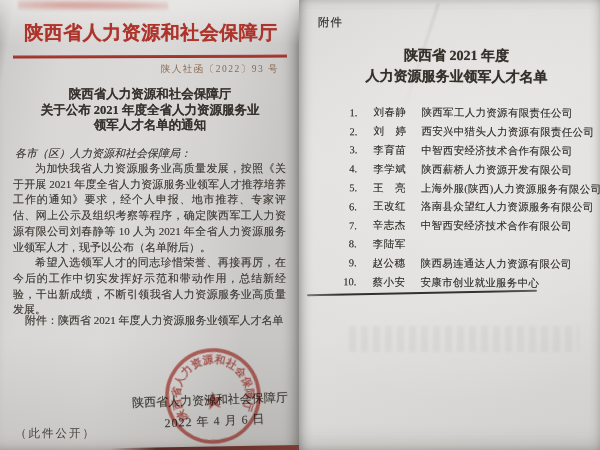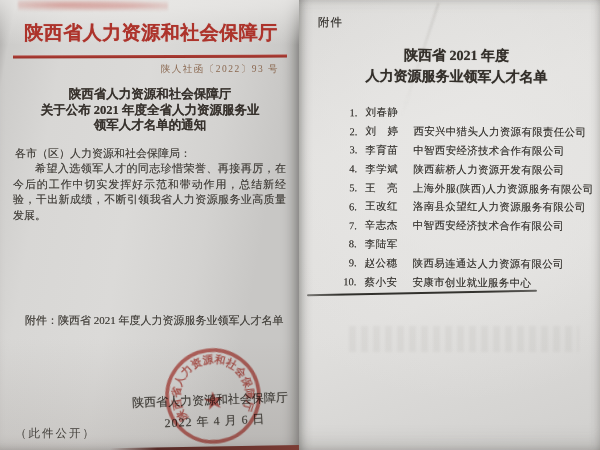--- a/index.html
+++ b/index.html
@@ -23,21 +23,21 @@
     position:absolute;top:20px;left:12px;width:278px;text-align:center;
     font-size:19px;font-weight:bold;color:#ad332b;letter-spacing:.5px;
     text-shadow:0 0 .7px rgba(173,51,43,.8);white-space:nowrap;
   }
   .red-rule{position:absolute;top:55px;left:13px;width:274px;height:3px;
     background:linear-gradient(180deg,#b2423a,#962e27);transform:rotate(-.2deg);}
   .doc-number{position:absolute;top:63px;right:20px;font-size:9.5px;color:#8a6850;letter-spacing:1.5px;white-space:nowrap;margin-left:16px;}
   .doc-title{position:absolute;top:87px;left:8px;width:284px;text-align:center;
     font-weight:bold;font-size:12.5px;line-height:15.5px;color:#37322d;
     text-shadow:0 0 .6px rgba(55,50,45,.7);}
-  .salutation{position:absolute;top:146px;left:15px;font-size:11px;color:#44413c;white-space:nowrap;text-shadow:0 0 .6px rgba(68,65,60,.6);}
+  .salutation{position:absolute;top:146px;left:15px;font-size:11px;color:#44413c;white-space:nowrap;text-shadow:0 0 .6px rgba(68,65,60,.6);font-style:italic;}
   .body-text{position:absolute;top:161px;left:13px;width:273px;
     font-size:11px;line-height:15.7px;color:#44413c;text-align:justify;
     text-shadow:0 0 .6px rgba(68,65,60,.6);}
   .body-text p{margin:0;text-indent:2em;}
   .attachment-note{position:absolute;top:313px;left:25px;font-size:11px;color:#44413c;white-space:nowrap;text-shadow:0 0 .6px rgba(68,65,60,.6);}
   .signer{position:absolute;top:392px;left:126px;width:168px;text-align:center;
     font-size:12px;color:#46433e;white-space:nowrap;transform:rotate(-2deg);text-shadow:0 0 .7px rgba(70,67,62,.6);}
   .sign-date{position:absolute;top:413px;left:150px;width:130px;text-align:center;
     font-size:12px;color:#46433e;white-space:nowrap;transform:rotate(-2.5deg);letter-spacing:1px;text-shadow:0 0 .7px rgba(70,67,62,.6);}
   .public-note{position:absolute;top:426px;left:15px;font-size:11.5px;color:#403d38;letter-spacing:2px;white-space:nowrap;}
@@ -61,21 +61,21 @@
   .att-label{position:absolute;top:15px;left:19px;font-size:11.5px;font-weight:normal;color:#3a3733;
     font-family:"Liberation Sans","DejaVu Sans",sans-serif;letter-spacing:1px;text-shadow:0 0 .6px rgba(58,55,51,.6);}
   .list-title{position:absolute;top:46px;left:14px;width:287px;text-align:center;
     font-weight:bold;font-size:14px;line-height:20.5px;color:#332f2a;
     transform:rotate(.4deg);text-shadow:0 0 .7px rgba(51,47,42,.7);}
   .talent-list{position:absolute;top:104px;left:22px;width:272px;
     font-size:10.5px;color:#3b3834;transform:rotate(.35deg);
     text-shadow:0 0 .6px rgba(59,56,52,.6);}
   .talent-row{display:flex;align-items:center;height:18.8px;white-space:nowrap;}
   .talent-no{width:36px;text-align:right;flex:none;}
-  .talent-name{width:46px;margin-left:8px;flex:none;letter-spacing:.5px;}
+  .talent-name{width:46px;margin-left:16px;flex:none;letter-spacing:.5px;}
   .talent-company{margin-left:2px;letter-spacing:.3px;}
   .pen-underline{position:absolute;top:292px;left:8px;width:230px;height:2.3px;
     background:linear-gradient(to right,rgba(40,39,35,.55),#302f2b 15%,#353430 80%,rgba(48,47,43,.7));
     border-radius:2px;transform:rotate(-1.1deg);}
   .bleed-smudge{position:absolute;top:326px;left:50px;width:230px;height:26px;
     background:repeating-linear-gradient(90deg,rgba(120,116,110,.14) 0 7px,rgba(120,116,110,0) 7px 12px);
     filter:blur(1.6px);opacity:.55;}
   .crease{position:absolute;top:0;left:120px;width:2px;height:120px;
     background:linear-gradient(180deg,rgba(130,126,120,.25),rgba(130,126,120,0));
     transform:rotate(18deg);filter:blur(1px);}
@@ -88,20 +88,21 @@
   <div class="letterhead">陕西省人力资源和社会保障厅</div>
   <div class="red-rule"></div>
   <div class="doc-number">陕人社函〔2022〕93 号</div>
   <div class="doc-title">
     <div>陕西省人力资源和社会保障厅</div>
     <div>关于公布 2021 年度全省人力资源服务业</div>
     <div>领军人才名单的通知</div>
   </div>
   <div class="salutation">各市（区）人力资源和社会保障局：</div>
   <div class="body-text">
+    <p>为加快我省人力资源服务业高质量发展，按照《关于开展 2021 年度全省人力资源服务业领军人才推荐培养工作的通知》要求，经个人申报、地市推荐、专家评估、网上公示及组织考察等程序，确定陕西军工人力资源有限公司刘春静等 10 人为 2021 年全省人力资源服务业领军人才，现予以公布（名单附后）。</p>
     <p>希望入选领军人才的同志珍惜荣誉、再接再厉，在今后的工作中切实发挥好示范和带动作用，总结新经验，干出新成绩，不断引领我省人力资源服务业高质量发展。</p>
   </div>
   <div class="attachment-note">附件：陕西省 2021 年度人力资源服务业领军人才名单</div>
   <div class="signer">陕西省人力资源和社会保障厅</div>
   <div class="sign-date">2022 年 4 月 6 日</div>
   <div class="public-note">（此件公开）</div>
 
   <svg class="seal" viewBox="0 0 100 100" xmlns="http://www.w3.org/2000/svg">
     <circle cx="50" cy="50" r="45" fill="none" stroke="rgba(194,68,60,.85)" stroke-width="3.6"></circle>
     <text x="50" y="63" text-anchor="middle" font-size="24" fill="rgba(194,68,60,.9)">★</text>
@@ -129,20 +130,21 @@
   <div class="att-label">附件</div>
   <div class="list-title">
     <div>陕西省 2021 年度</div>
     <div>人力资源服务业领军人才名单</div>
   </div>
 
   <div class="talent-list">
     <div class="talent-row">
       <span class="talent-no">1.</span>
       <span class="talent-name">刘春静</span>
+      <span class="talent-company">陕西军工人力资源有限责任公司</span>
     </div>
     <div class="talent-row">
       <span class="talent-no">2.</span>
       <span class="talent-name">刘　婷</span>
       <span class="talent-company">西安兴中猎头人力资源有限责任公司</span>
     </div>
     <div class="talent-row">
       <span class="talent-no">3.</span>
       <span class="talent-name">李育苗</span>
       <span class="talent-company">中智西安经济技术合作有限公司</span>

